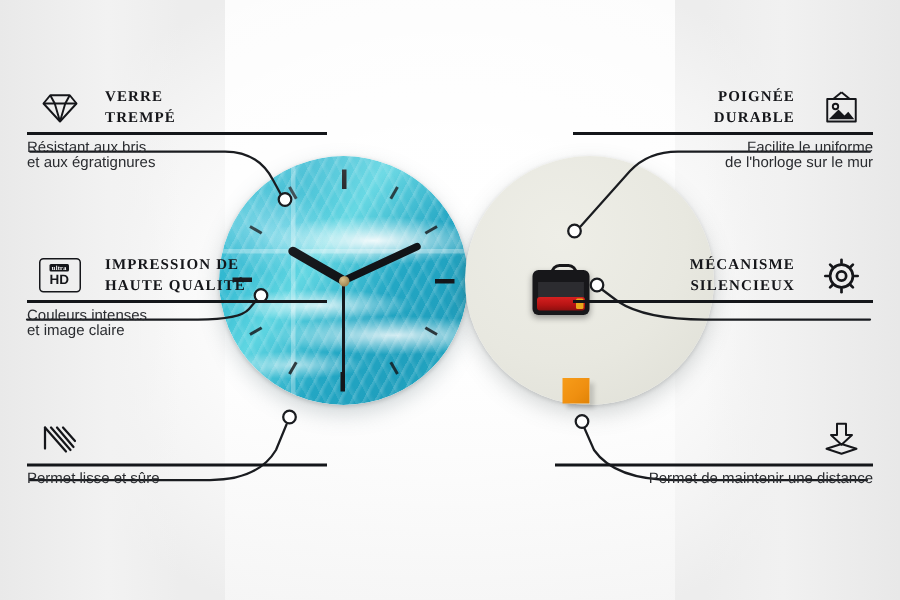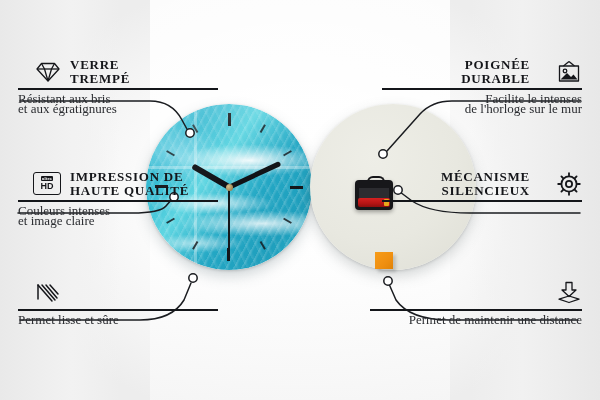--- a/index.html
+++ b/index.html
@@ -82,26 +82,26 @@
      background:radial-gradient(circle at 35% 35%,#d8c089,#8a6f3c);}
 
   
   #wires{position:absolute;left:0;top:0;width:600px;height:400px;}
 
   
   .feat{position:absolute;width:215px;}
   .feat .hdr{display:flex;align-items:center;gap:9px;}
   .feat.right .hdr{flex-direction:row-reverse;}
   .feat .ttl{font-family:"Liberation Serif",serif;font-weight:700;color:#15161a;
-      font-size:13px;letter-spacing:.75px;line-height:13.5px;text-transform:uppercase;}
+      font-size:10px;letter-spacing:.75px;line-height:13.5px;text-transform:uppercase;}
   .feat.right .ttl{text-align:right;}
   .feat .rule{height:1.6px;background:#14161a;margin:3px 0 4px;}
-  .feat .desc{font-family:Liberation Serif, serif;font-size:13px;line-height:10.6px;color:#2a2c30;}
+  .feat .desc{font-family:Liberation Sans, sans-serif;font-size:10px;line-height:10.6px;color:#2a2c30;}
   .feat.right .desc{text-align:right;}
-  .ico{flex:0 0 auto;width:43px;height:26px;display:flex;align-items:center;justify-content:flex-end;}
+  .ico{flex:0 0 auto;width:43px;height:26px;display:flex;align-items:center;justify-content:center;}
   .ico svg{display:block;}
 
   #f-verre{left:18px;top:58px;width:200px;}
   #f-impr {left:18px;top:170px;width:200px;}
   #f-bords{left:18px;top:280px;width:200px;}
   #f-poig {left:382px;top:58px;width:200px;}
   #f-meca {left:382px;top:170px;width:200px;}
   #f-entr {left:370px;top:280px;width:212px;}
 
   .hd-badge{width:26px;height:21px;border:1.6px solid #15161a;border-radius:3px;
@@ -276,21 +276,21 @@
           </g>
         </svg>
       </span>
       <span class="ttl">
         <span>POIGNÉE</span><br>
         <span>DURABLE</span>
       </span>
     </div>
     <div class="rule"></div>
     <div class="desc">
-      <span>Facilite le intenses</span><br>
+      <span>Facilite le uniforme</span><br>
       <span>de l'horloge sur le mur</span>
     </div>
   </div>
 
   <div class="feat right" id="f-meca">
     <div class="hdr">
       <span class="ico">
         <svg width="26" height="26" viewBox="0 0 26 26">
           <g fill="none" stroke="#15161a" stroke-width="1.8" stroke-linecap="round">
             <circle cx="13" cy="13" r="7.6"></circle>

